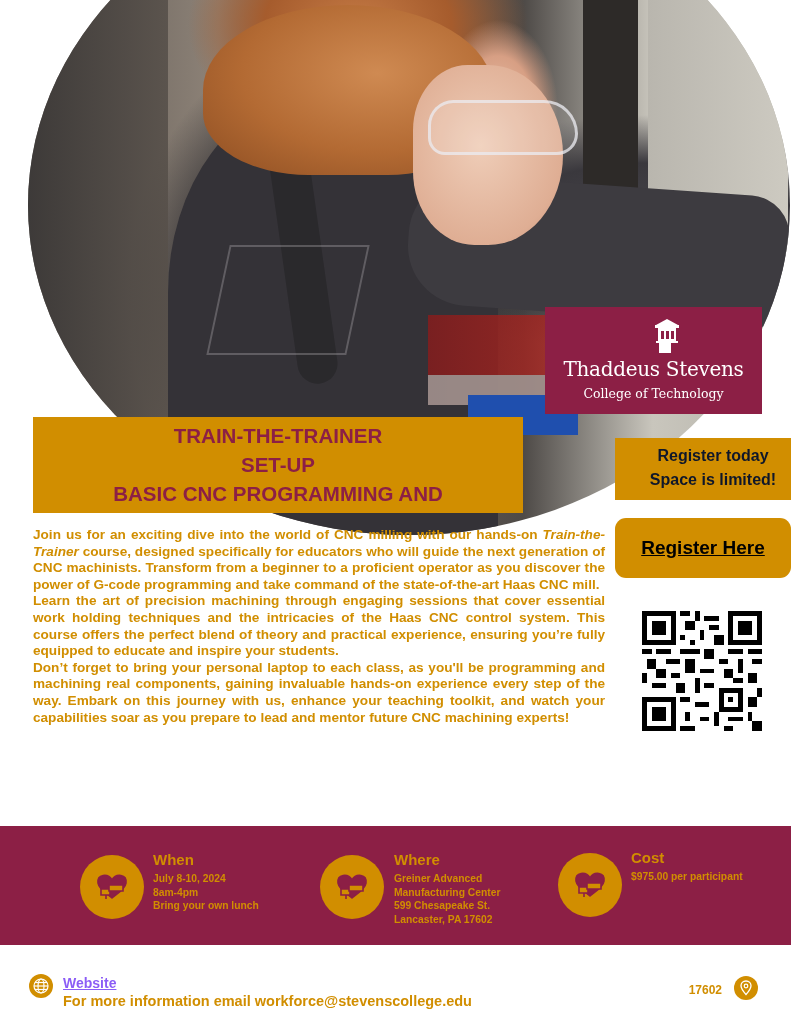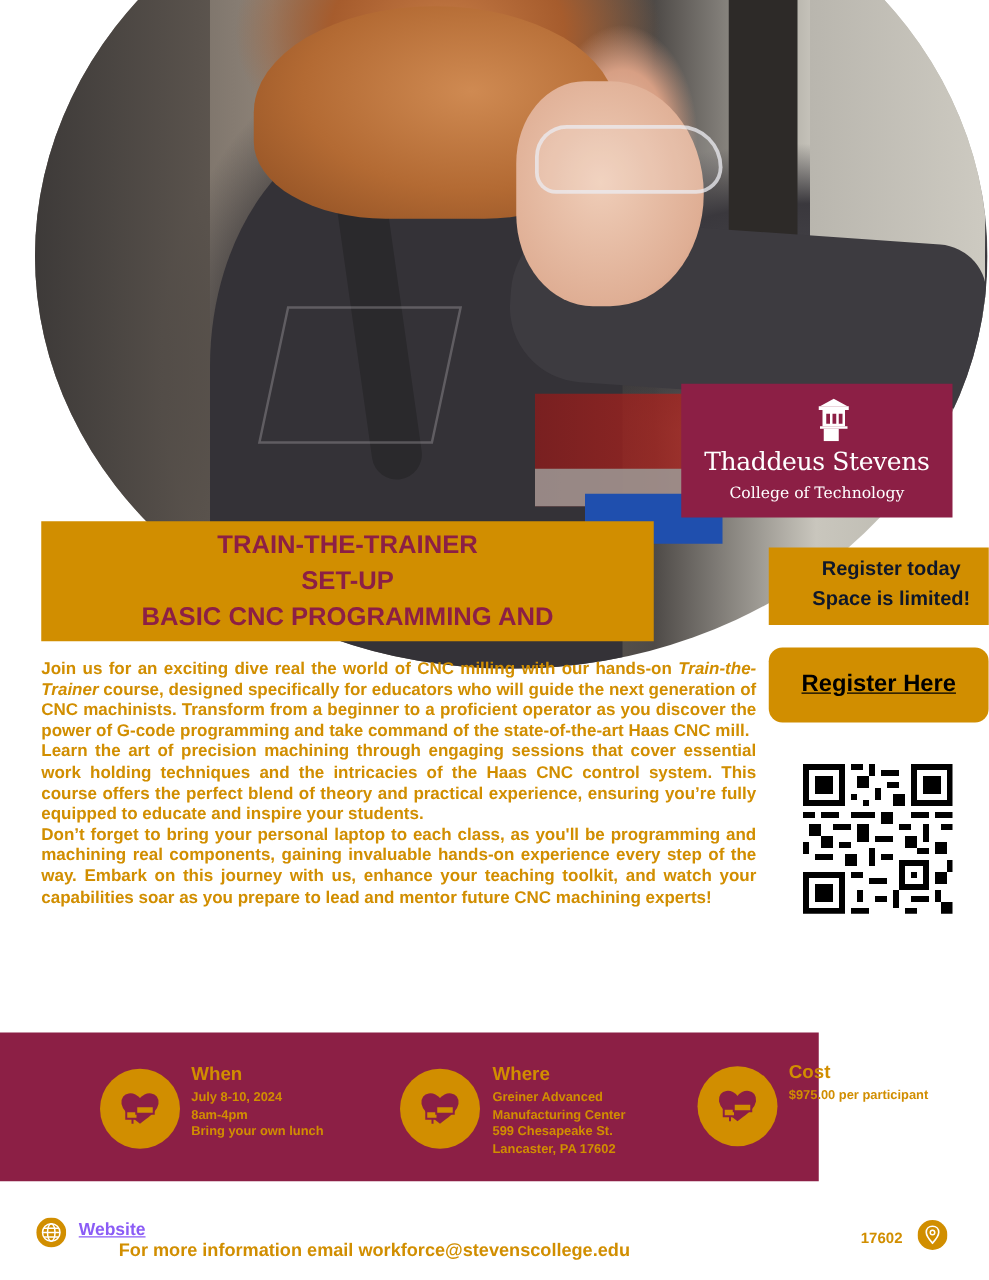--- a/index.html
+++ b/index.html
@@ -87,41 +87,41 @@
   .body-copy {
     position: absolute; left: 33px; top: 527px; width: 572px;
     color: #d18e00; font-family: "Liberation Sans", sans-serif; font-weight: 700;
     font-size: 13.6px; line-height: 16.6px; text-align: justify;
   }
   .body-copy p { margin: 0; }
   .body-copy em { font-style: italic; font-weight: 700; }
 
   
   .band {
-    position: absolute; left: 0; top: 826px; width: 655px; height: 119px;
+    position: absolute; left: 0; top: 826px; width: 791px; height: 119px;
     background: #8c1f45;
   }
   .info { position:absolute; top: 0; }
   .info .circle {
     position:absolute; top: 29px; width: 64px; height: 64px; border-radius: 50%;
     background: #d18e00;
   }
   .info .circle svg { position:absolute; left: 14px; top: 16px; width: 36px; height: 32px; }
   .info .label { position:absolute; font-family: "Liberation Sans", sans-serif; font-weight: 700;
     color: #d18e00; font-size: 15px; white-space: nowrap; }
   .info .lines { position:absolute; font-family: "Liberation Sans", sans-serif; font-weight: 700;
     color: #d18e00; font-size: 10.3px; line-height: 13.5px; white-space: nowrap; }
   .info .lines span { display:block; }
 
   
   .globe { position:absolute; left: 29px; top: 974px; width: 24px; height: 24px; }
   .website-link { position:absolute; left: 63px; top: 975px; color: #8b5cf6;
     font-family: "Liberation Sans", sans-serif; font-weight: 700; font-size: 14px; text-decoration: underline; cursor: pointer; }
   .email-line { position:absolute; left: 63px; top: 993px; color: #d18e00;
-    font-family: "Liberation Sans", sans-serif; font-weight: 700; font-size: 14.5px; white-space: nowrap; margin-left: 32px; }
+    font-family: "Liberation Sans", sans-serif; font-weight: 700; font-size: 14.5px; white-space: nowrap; }
   .address { position:absolute; left: 500px; top: 983px; width: 222px; text-align: right; color: #d18e00;
     font-family: "Liberation Sans", sans-serif; font-weight: 700; font-size: 12px; line-height: 15px; }
   .address span { display:block; }
   .pin { position:absolute; left: 734px; top: 976px; width: 24px; height: 24px; }
 </style>
 </head>
 <body>
 
 <div class="hero">
   <div class="bg-right"></div>
@@ -224,21 +224,21 @@
       <rect x="15" y="21" width="1" height="3"></rect>
     <rect x="18" y="22" width="3" height="1"></rect>
       <rect x="22" y="21" width="1" height="2"></rect>
       <rect x="8" y="24" width="3" height="1"></rect>
     <rect x="17" y="24" width="2" height="1"></rect>
       <rect x="23" y="23" width="2" height="2"></rect>
   </g>
 </svg>
 
 <div class="body-copy">
-  <p><span>Join us for an exciting dive real the world of CNC milling with our hands-on </span><em>Train-the-Trainer</em><span> course, designed specifically for educators who will guide the next generation of CNC machinists. Transform from a beginner to a proficient operator as you discover the power of G-code programming and take command of the state-of-the-art Haas CNC mill.</span></p>
+  <p><span>Join us for an exciting dive into the world of CNC milling with our hands-on </span><em>Train-the-Trainer</em><span> course, designed specifically for educators who will guide the next generation of CNC machinists. Transform from a beginner to a proficient operator as you discover the power of G-code programming and take command of the state-of-the-art Haas CNC mill.</span></p>
   <p>Learn the art of precision machining through engaging sessions that cover essential work holding techniques and the intricacies of the Haas CNC control system. This course offers the perfect blend of theory and practical experience, ensuring you’re fully equipped to educate and inspire your students.</p>
   <p>Don’t forget to bring your personal laptop to each class, as you'll be programming and machining real components, gaining invaluable hands-on experience every step of the way. Embark on this journey with us, enhance your teaching toolkit, and watch your capabilities soar as you prepare to lead and mentor future CNC machining experts!</p>
 </div>
 
 <div class="band">
 
   <div class="info">
     <div class="circle" style="left:80px;">
       <svg viewBox="0 0 36 32" fill="none" stroke="#8c1f45" stroke-width="1.6">
         <path d="M18 9 C14 2, 3 3, 4 12 C5 18, 12 22, 18 27 C24 22, 31 18, 32 12 C33 3, 22 2, 18 9 Z" fill="#8c1f45"></path>

